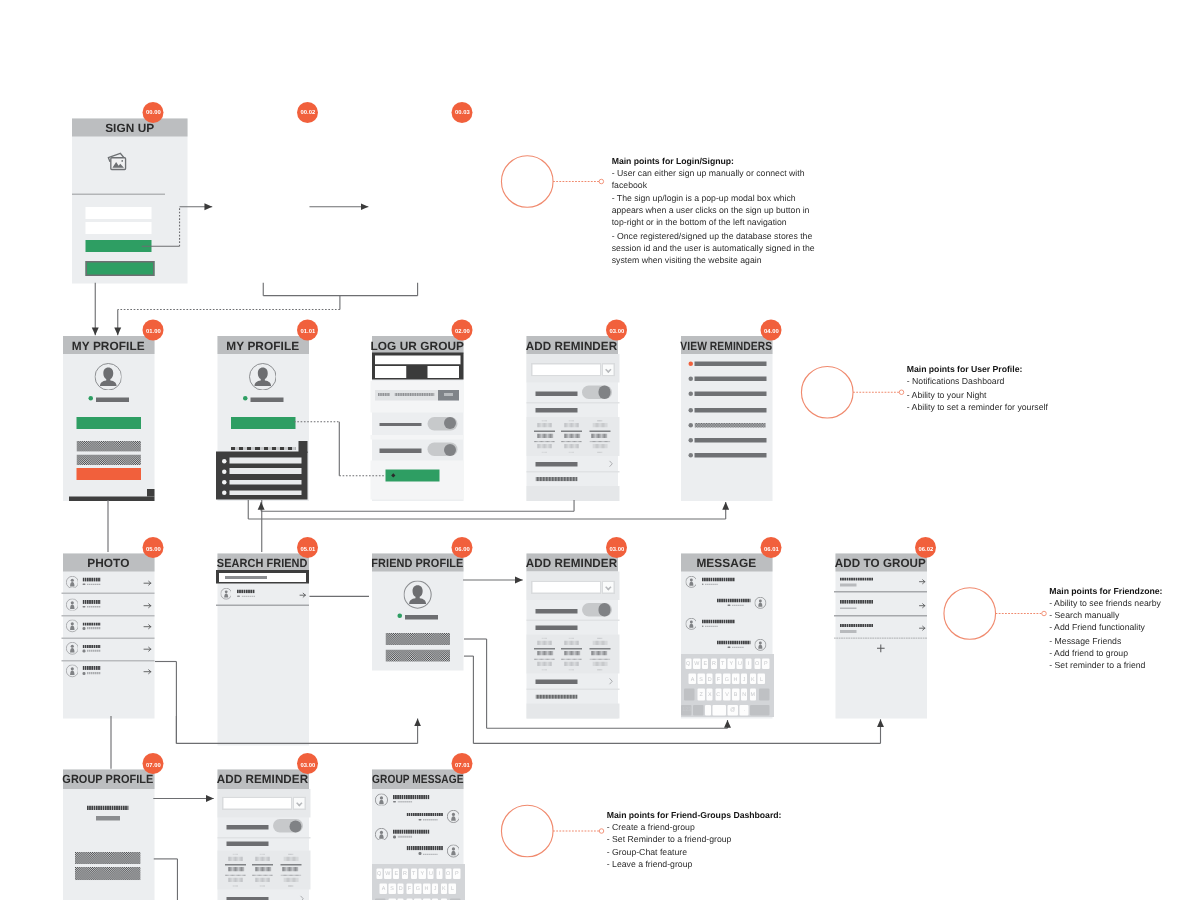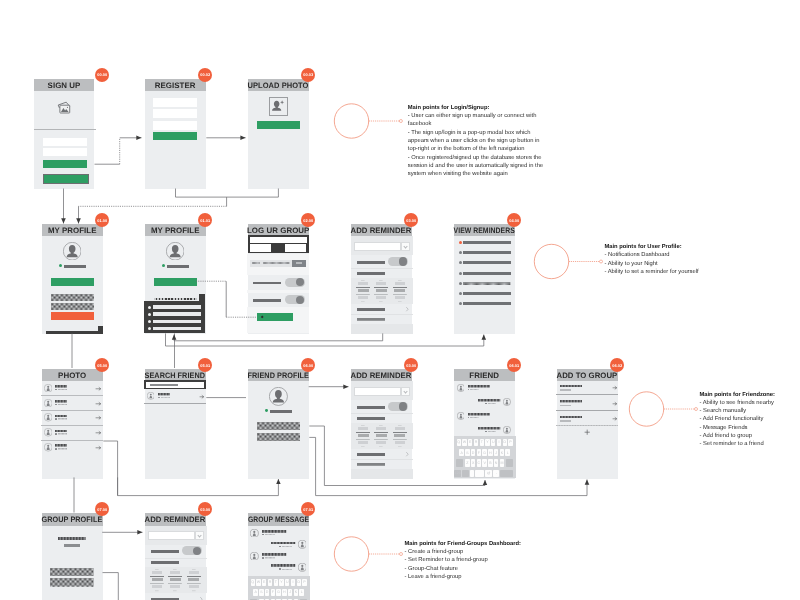--- a/index.html
+++ b/index.html
@@ -90,58 +90,38 @@
       <circle cx="551.5" cy="261.5" r="17.2" fill="none" stroke="#f08a6e" stroke-width="0.75"></circle>
       <line x1="568.7" y1="261.5" x2="599.4" y2="261.5" stroke="#f08a6e" stroke-width="0.7" stroke-dasharray="1.2 0.9"></line>
       <circle cx="601" cy="261.5" r="1.5" fill="#fff" stroke="#f08a6e" stroke-width="0.6"></circle>
       <circle cx="646.5" cy="409" r="17.2" fill="none" stroke="#f08a6e" stroke-width="0.75"></circle>
       <line x1="663.7" y1="409" x2="694.4" y2="409" stroke="#f08a6e" stroke-width="0.7" stroke-dasharray="1.2 0.9"></line>
       <circle cx="696" cy="409" r="1.5" fill="#fff" stroke="#f08a6e" stroke-width="0.6"></circle>
       <circle cx="351.5" cy="554" r="17.2" fill="none" stroke="#f08a6e" stroke-width="0.75"></circle>
       <line x1="368.7" y1="554" x2="399.4" y2="554" stroke="#f08a6e" stroke-width="0.7" stroke-dasharray="1.2 0.9"></line>
       <circle cx="401" cy="554" r="1.5" fill="#fff" stroke="#f08a6e" stroke-width="0.6"></circle>
     </svg>
-<div class="card" style="left:34px;top:78.5px;width:60px;height:110px;text-decoration:underline;">
+<div class="card" style="left:48px;top:78.5px;width:77px;height:110px;text-decoration:underline;">
   <div class="card-hdr">
         <span>SIGN UP</span>
       </div>
   <svg width="14.4" height="13.2" viewBox="0 0 48 44" style="position:absolute;left:23.2px;top:22px;">
       <path d="M7.6 22.0 L4.0 13.4 L30.6 4.0 L41.2 16.4" fill="none" stroke="#6e7174" stroke-width="3.0" stroke-linejoin="round" stroke-linecap="round"></path>
       <rect x="9.6" y="14.0" width="32.8" height="26.0" rx="2.0" fill="#f0f1f2" stroke="#6e7174" stroke-width="3.0"></rect>
       <path d="M13.2 36.4 L21.4 23.6 L27.0 31.6 L30.6 27.0 L38.8 36.4 Z" fill="#6e7174"></path>
       <circle cx="35.0" cy="21.0" r="2.0" fill="#6e7174"></circle>
     </svg>
       <div style="position:absolute;left:0;top:50.6px;width:62px;height:0;border-top:0.9px solid #b3b5b7;"></div>
       <div class="bar" style="left:8.5px;top:59.3px;width:44.4px;height:8.3px;background:#ffffff;"></div>
       <div class="bar" style="left:8.5px;top:69.7px;width:44.4px;height:8.1px;background:#ffffff;"></div>
       <div class="bar" style="left:8.5px;top:81px;width:44.4px;height:8.7px;background:#2e9e63;"></div>
       <div class="bar" style="left:8.5px;top:95.4px;width:44.4px;height:8.6px;background:#2e9e63;border:1px solid #6d6e71;"></div>
 </div>
 <div class="badge" style="left:95.1px;top:67.6px;">00.00</div>
-<div class="card" style="left:144.5px;top:78.5px;width:61.4px;height:110px;">
-  <div class="card-hdr">
-        <span>REGISTER</span>
-      </div>
-  <div class="bar" style="left:8.7px;top:19.3px;width:43.7px;height:8.9px;background:#ffffff;"></div>
-      <div class="bar" style="left:8.7px;top:30.9px;width:43.7px;height:8.8px;background:#ffffff;"></div>
-      <div class="bar" style="left:8.7px;top:42.3px;width:43.7px;height:9px;background:#ffffff;"></div>
-      <div class="bar" style="left:8.7px;top:53.4px;width:43.7px;height:8.1px;background:#2e9e63;"></div>
-</div>
 <div class="badge" style="left:198.1px;top:67.6px;">00.02</div>
-<div class="card" style="left:247.5px;top:78.5px;width:61.4px;height:110px;">
-  <div class="card-hdr">
-        <span style="transform: scaleX(0.951416);">UPLOAD PHOTO</span>
-      </div>
-  <div style="position:absolute;left:21.9px;top:18.9px;width:18.2px;height:18.2px;border:0.9px solid #9b9da0;background:#eceef0;box-sizing:border-box;"></div>
-      <svg width="13.6" height="13.6" viewBox="0 0 24 24" style="position:absolute;left:23.9px;top:20.8px;">
-      <path d="M10.0 3.0 C13.0 3.0 14.9 5.4 14.9 8.5 C14.9 11.1 13.8 13.2 12.1 14.0 L12.1 15.3 C16.0 15.7 18.1 17.6 18.1 20.6 L1.9 20.6 C1.9 17.6 4.0 15.7 7.9 15.3 L7.9 14.0 C6.2 13.2 5.1 11.1 5.1 8.5 C5.1 5.4 7.0 3.0 10.0 3.0 Z" fill="#6d6e71"></path>
-      <path d="M19.6 2.2 L20.5 5.0 L23.3 5.9 L20.5 6.8 L19.6 9.6 L18.7 6.8 L15.9 5.9 L18.7 5.0 Z" fill="#6d6e71"></path>
-    </svg>
-      <div class="bar" style="left:9.3px;top:42px;width:43.4px;height:8.4px;background:#2e9e63;"></div>
-</div>
 <div class="badge" style="left:301.1px;top:67.6px;">00.03</div>
 <div class="card" style="left:41.5px;top:223.8px;width:61.4px;height:110px;">
   <div class="card-hdr">
         <span>MY PROFILE</span>
       </div>
   <svg width="18.4" height="18.4" viewBox="0 0 20 20" style="position:absolute;left:21.6px;top:17.8px;">
         <defs>
           <clipPath id="avc1">
             <circle cx="10" cy="10" r="9.28"></circle>
           </clipPath>
@@ -639,21 +619,21 @@
             <rect width="0.945" height="1.5" fill="#a9abae"></rect>
           </pattern>
         </defs>
         <rect width="9.4" height="1.5" fill="url(#hp31)"></rect>
       </svg>
       <svg width="4.6" height="3.6" viewBox="0 0 4.6 3.6" style="position:absolute;left:54.7px;top:77.2px;overflow:visible;">
         <path d="M0 1.8 H4.6 M3.1 0.5 L4.6 1.8 L3.1 3.1" fill="none" stroke="#58595b" stroke-width="0.6" stroke-linecap="round" stroke-linejoin="round"></path>
       </svg>
 </div>
 <div class="badge" style="left:95.1px;top:357.9px;">05.00</div>
-<div class="card" style="left:144.5px;top:368.8px;width:61.4px;height:110px;">
+<div class="card" style="left:144.5px;top:368.8px;width:61.4px;height:128px;">
   <div class="card-hdr">
         <span style="transform: scaleX(0.922585);">SEARCH FRIEND</span>
       </div>
   <div style="position:absolute;left:-0.5px;top:11.7px;width:61.8px;height:8.6px;background:#3e3e3e;"></div>
       <div class="bar" style="left:1.6px;top:13.4px;width:57.6px;height:5.4px;background:#ffffff;"></div>
       <div class="bar" style="left:5.4px;top:15.2px;width:28.3px;height:2.1px;background:#8b8d90;"></div>
       <svg width="7.6" height="7.6" viewBox="0 0 20 20" style="position:absolute;left:2.1px;top:23.7px;">
         <defs>
           <clipPath id="avc8">
             <circle cx="10" cy="10" r="9.1"></circle>
@@ -683,21 +663,21 @@
           </pattern>
         </defs>
         <rect width="9.4" height="1.5" fill="url(#hp33)"></rect>
       </svg>
       <svg width="3.6" height="3.6" viewBox="0 0 3.6 3.6" style="position:absolute;left:55.9px;top:25.8px;overflow:visible;">
         <path d="M0 1.8 H3.6 M2.1 0.5 L3.6 1.8 L2.1 3.1" fill="none" stroke="#58595b" stroke-width="0.6" stroke-linecap="round" stroke-linejoin="round"></path>
       </svg>
       <div class="bar" style="left:-0.4px;top:33.9px;width:62.2px;height:0.6px;background:#a6a8ab;"></div>
 </div>
 <div class="badge" style="left:198.1px;top:357.9px;">05.01</div>
-<div class="card" style="left:247.5px;top:368.8px;width:61.4px;height:110px;">
+<div class="card" style="left:247.5px;top:368.8px;width:61.4px;height:78px;">
   <div class="card-hdr">
         <span style="transform: scaleX(0.922585);">FRIEND PROFILE</span>
       </div>
   <svg width="18.8" height="18.8" viewBox="0 0 20 20" style="position:absolute;left:21.4px;top:18px;">
         <defs>
           <clipPath id="avc9">
             <circle cx="10" cy="10" r="9.25"></circle>
           </clipPath>
         </defs>
         <circle cx="10" cy="10" r="9.625" fill="none" stroke="#8b8d90" stroke-width="0.75"></circle>
@@ -920,21 +900,21 @@
             <rect width="0.7" height="2.8" fill="#5c5e60"></rect>
           </pattern>
         </defs>
         <rect width="28.2" height="2.8" fill="url(#hp52)"></rect>
       </svg>
       <div class="bar" style="left:0px;top:100px;width:62.3px;height:9.8px;background:#e5e7e9;"></div>
 </div>
 <div class="badge" style="left:404.1px;top:357.9px;">03.00</div>
 <div class="card" style="left:453.5px;top:368.8px;width:61.4px;height:110px;">
   <div class="card-hdr">
-        <span>FRIEND</span>
+        <span>MESSAGE</span>
       </div>
   <svg width="7.8" height="7.8" viewBox="0 0 20 20" style="position:absolute;left:3px;top:15.5px;">
         <defs>
           <clipPath id="avc10">
             <circle cx="10" cy="10" r="9"></circle>
           </clipPath>
         </defs>
         <circle cx="10" cy="10" r="9.5" fill="none" stroke="#6d6e71" stroke-width="1"></circle>
         <g clip-path="url(#avc10)">
           <circle cx="10" cy="6.8" r="2.5" fill="#808285"></circle>

